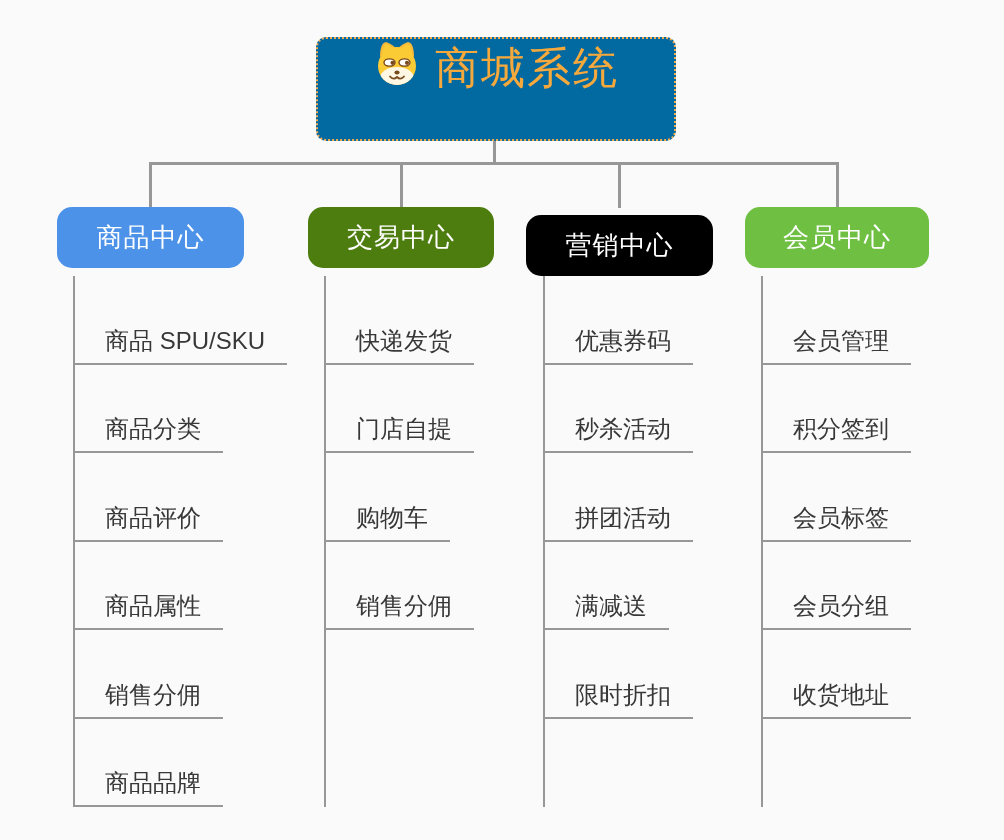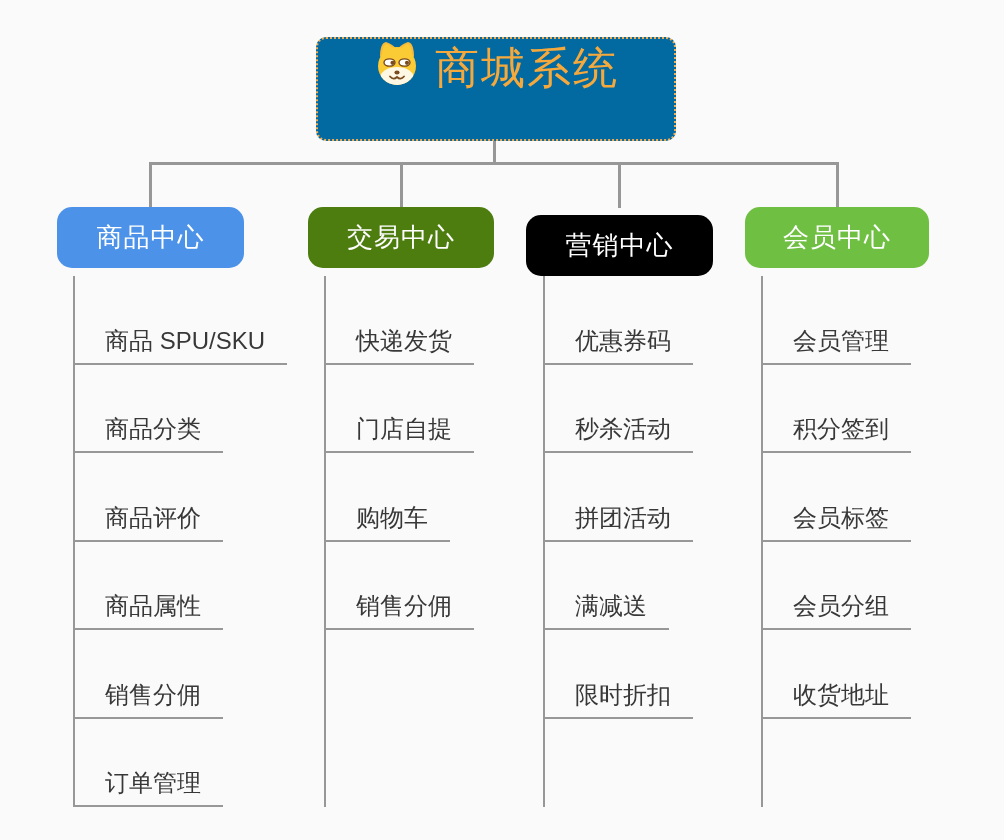--- a/index.html
+++ b/index.html
@@ -103,21 +103,21 @@
   <div class="leaf">
       <span>商品评价</span>
     </div>
   <div class="leaf">
       <span>商品属性</span>
     </div>
   <div class="leaf">
       <span>销售分佣</span>
     </div>
   <div class="leaf">
-      <span>订单管理</span>
+      <span>商品品牌</span>
     </div>
 </div>
 
 <div class="col" style="left:324px;">
   <div class="abs line trunk"></div>
   <div class="leaf">
       <span>快递发货</span>
     </div>
   <div class="leaf">
       <span>门店自提</span>

